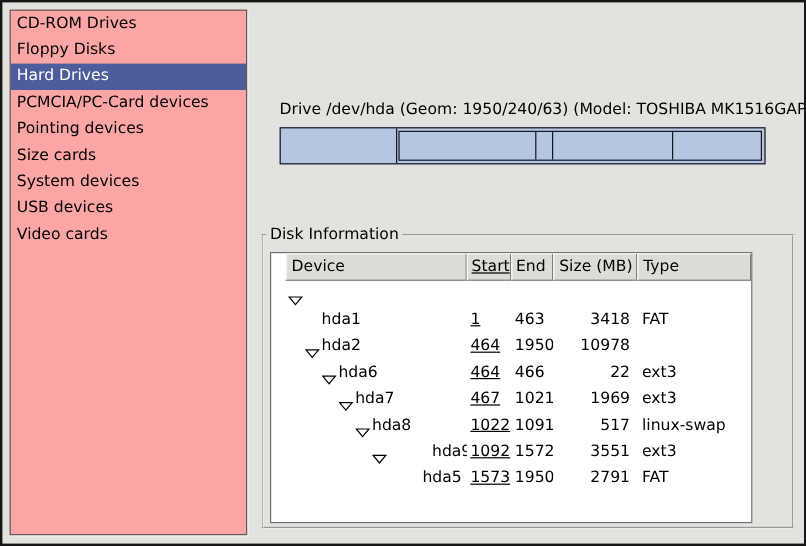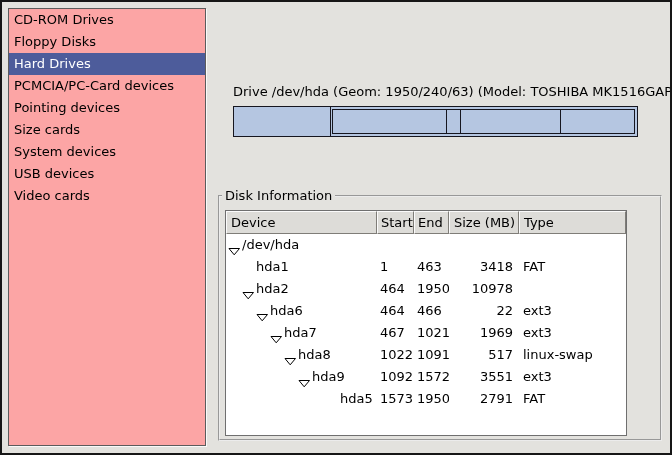--- a/index.html
+++ b/index.html
@@ -81,39 +81,40 @@
     line-height:15px;
   }
   
   .dtable{
     position:absolute;left:5px;top:13px;
     width:402px;height:226px;
     box-sizing:border-box;
     background:#fff;
     border:1px solid #6f6f6f;
     overflow:hidden;
+    padding-left:12px;
   }
   .thead{display:flex;height:23px;}
   .th{
     box-sizing:border-box;
     background:#dddcd8;
     border-top:1px solid #fbfbfb;
     border-left:1px solid #fbfbfb;
     border-right:1px solid #7f7d78;
     border-bottom:1px solid #7f7d78;
     padding-left:4px;
     line-height:21px;
     white-space:nowrap;
     overflow:hidden;
     cursor:default;
   }
   .trow{display:flex;height:22px;line-height:22px;}
   .cell{box-sizing:border-box;white-space:nowrap;overflow:hidden;}
   .c0{width:151px;}
-  .c1{width:37px;padding-left:3px;}
+  .c1{width:37px;padding-left:3px;text-decoration:underline;}
   .c2{width:35px;padding-left:3px;}
   .c3{width:70px;text-align:right;padding-right:6px;}
   .c4{flex:1;padding-left:4px;}
   .c-device{display:flex;align-items:center;}
   .expander{
     display:inline-block;width:13px;height:9px;
     flex:0 0 13px;
   }
   .dev-label{margin-left:1px;}
 </style>
@@ -154,21 +155,20 @@
           <div class="th c2">End</div>
           <div class="th c3">Size (MB)</div>
           <div class="th c4">Type</div>
         </div>
       <div class="tbody">
           <div class="trow">
             <div class="cell c0 c-device" style="padding-left: 2px;">
               <span class="expander"><svg width="13" height="9" viewBox="0 0 13 9">
                   <polygon points="1,1.5 11.5,1.5 6.2,7.8" fill="#ffffff" stroke="#000000" stroke-width="1"></polygon>
                 </svg></span>
-              <span class="dev-label">/dev/hda</span>
             </div>
             <div class="cell c1"></div>
             <div class="cell c2"></div>
             <div class="cell c3"></div>
             <div class="cell c4"></div>
           </div>
           <div class="trow">
             <div class="cell c0 c-device" style="padding-left: 16px;">
               <span class="expander"></span>
               <span class="dev-label">hda1</span>
@@ -219,21 +219,21 @@
                   <polygon points="1,1.5 11.5,1.5 6.2,7.8" fill="#ffffff" stroke="#000000" stroke-width="1"></polygon>
                 </svg></span>
               <span class="dev-label">hda8</span>
             </div>
             <div class="cell c1">1022</div>
             <div class="cell c2">1091</div>
             <div class="cell c3">517</div>
             <div class="cell c4">linux-swap</div>
           </div>
           <div class="trow">
-            <div class="cell c0 c-device" style="padding-left: 72px;">
+            <div class="cell c0 c-device" style="padding-left: 72px; gap: 36px;">
               <span class="expander"><svg width="13" height="9" viewBox="0 0 13 9">
                   <polygon points="1,1.5 11.5,1.5 6.2,7.8" fill="#ffffff" stroke="#000000" stroke-width="1"></polygon>
                 </svg></span>
               <span class="dev-label">hda9</span>
             </div>
             <div class="cell c1">1092</div>
             <div class="cell c2">1572</div>
             <div class="cell c3">3551</div>
             <div class="cell c4">ext3</div>
           </div>

